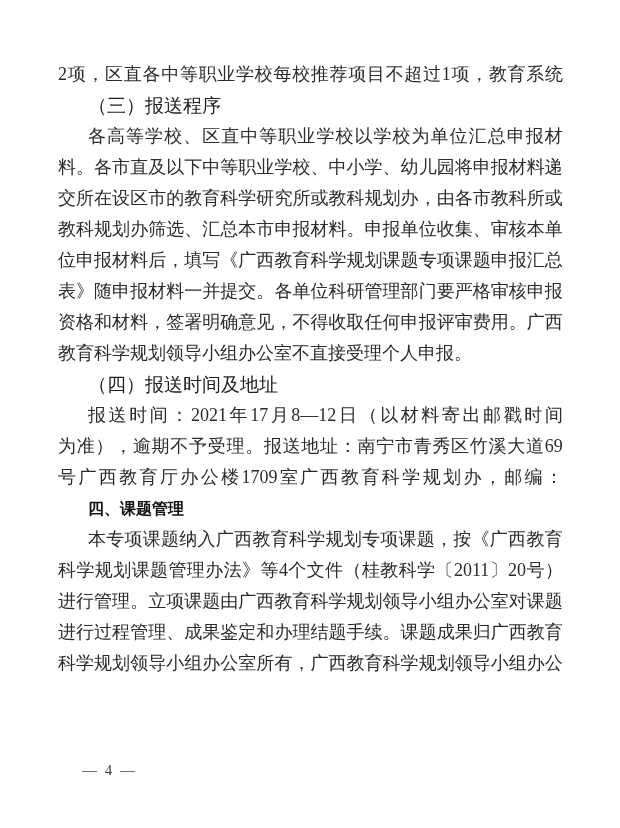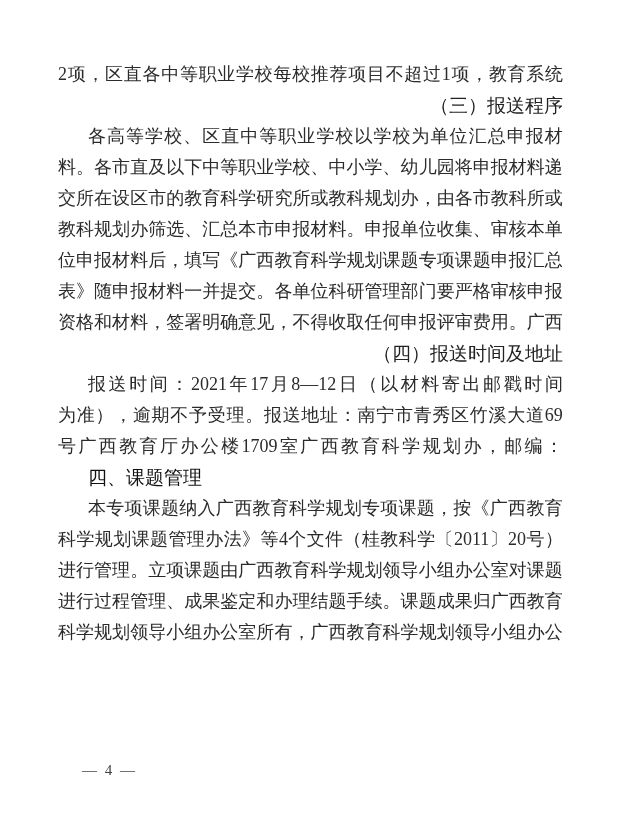--- a/index.html
+++ b/index.html
@@ -34,25 +34,24 @@
     display: flex;
     justify-content: space-between;
     align-items: baseline;
     white-space: normal;
   }
   .line.stretch span { display: inline-block; }
   .line.indent { padding-left: 30px; }
   .line.subheading {
     font-size: 19px;
     color: #222222;
-    text-align: right;
   }
   .line.heading {
-    font-weight: 400;
-    font-size: 19px;
+    font-weight: 700;
+    font-size: 16px;
     color: #111111;
     font-family: "Liberation Sans", sans-serif;
   }
   .page-footer {
     position: absolute;
     left: 82px;
     top: 760px;
     font-size: 15px;
     line-height: 20px;
     color: #3f3f3f;
@@ -296,20 +295,21 @@
         <span>申</span>
         <span>报</span>
         <span>评</span>
         <span>审</span>
         <span>费</span>
         <span>用</span>
         <span>。</span>
         <span>广</span>
         <span>西</span>
       </div>
+      <div class="line paragraph">教育科学规划领导小组办公室不直接受理个人申报。</div>
       <div class="line subheading indent">（四）报送时间及地址</div>
       <div class="line paragraph stretch indent">
         <span>报</span>
         <span>送</span>
         <span>时</span>
         <span>间</span>
         <span>：</span>
         <span>2021</span>
         <span>年</span>
         <span>17</span>

